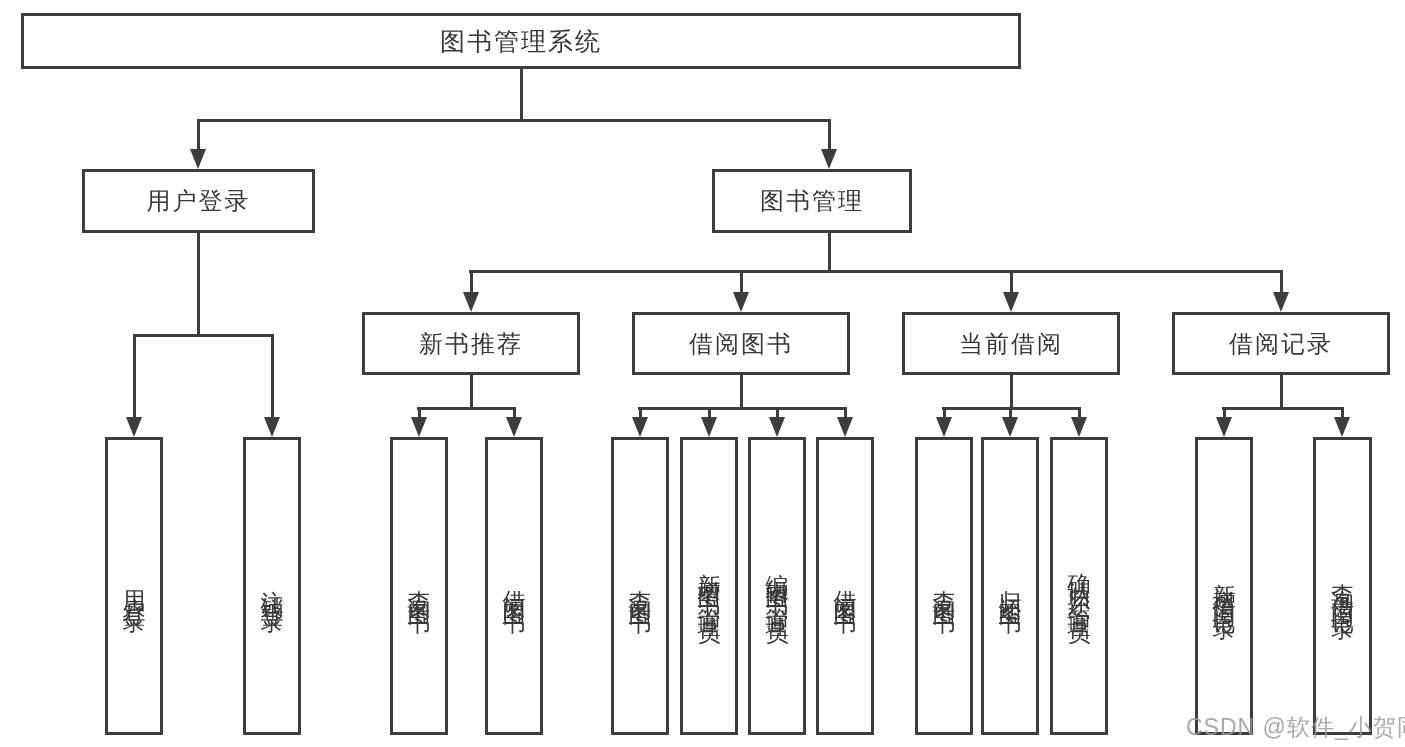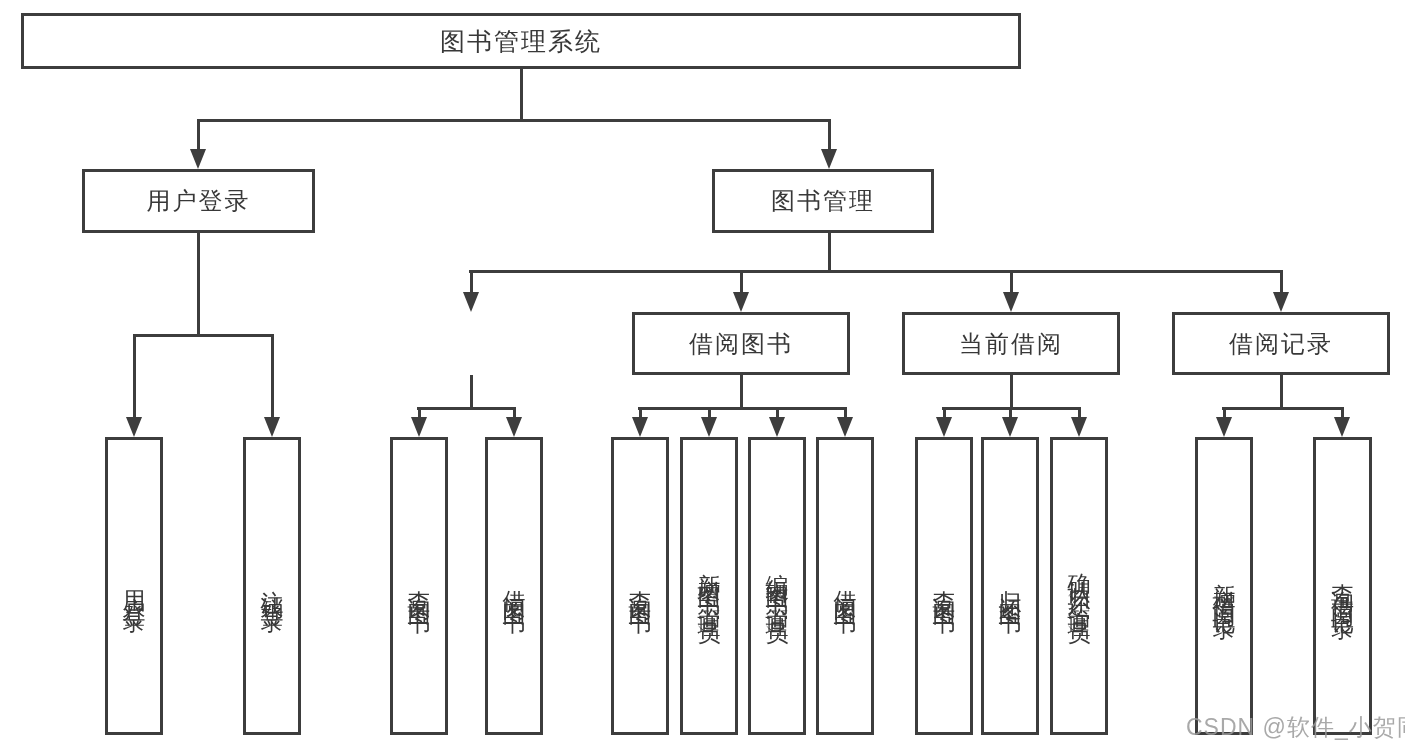--- a/index.html
+++ b/index.html
@@ -49,21 +49,21 @@
     <div class="hline" style="left:197px;top:119px;width:634px"></div>
     <div class="vline" style="left:197px;top:119px;height:32px"></div>
     <div class="arrow" style="left:190px;top:149px"></div>
     <div class="vline" style="left:828px;top:119px;height:32px"></div>
     <div class="arrow" style="left:821px;top:149px"></div>
   </div>
 
   <div class="box h" style="left:82px;top:169px;width:233px;height:64px">
     <span class="lbl">用户登录</span>
   </div>
-  <div class="box h" style="left:712px;top:169px;width:222px;height:64px">
+  <div class="box h" style="left:712px;top:169px;width:200px;height:64px">
     <span class="lbl">图书管理</span>
   </div>
 
   <div>
     <div class="vline" style="left:197px;top:233px;height:104px"></div>
     <div class="hline" style="left:133px;top:334px;width:141px"></div>
     <div class="vline" style="left:133px;top:334px;height:85px"></div>
     <div class="arrow" style="left:126px;top:417px"></div>
     <div class="vline" style="left:271px;top:334px;height:85px"></div>
     <div class="arrow" style="left:264px;top:417px"></div>
@@ -75,20 +75,23 @@
     <div class="vline" style="left:470px;top:270px;height:24px"></div>
     <div class="arrow" style="left:463px;top:292px"></div>
     <div class="vline" style="left:740px;top:270px;height:24px"></div>
     <div class="arrow" style="left:733px;top:292px"></div>
     <div class="vline" style="left:1010px;top:270px;height:24px"></div>
     <div class="arrow" style="left:1003px;top:292px"></div>
     <div class="vline" style="left:1280px;top:270px;height:24px"></div>
     <div class="arrow" style="left:1273px;top:292px"></div>
   </div>
 
+  <div class="box h" style="left:362px;top:312px;width:218px;height:63px">
+    <span class="lbl">新书推荐</span>
+  </div>
   <div class="box h" style="left:632px;top:312px;width:218px;height:63px">
     <span class="lbl">借阅图书</span>
   </div>
   <div class="box h" style="left:902px;top:312px;width:218px;height:63px">
     <span class="lbl">当前借阅</span>
   </div>
   <div class="box h" style="left:1172px;top:312px;width:218px;height:63px">
     <span class="lbl">借阅记录</span>
   </div>
 

